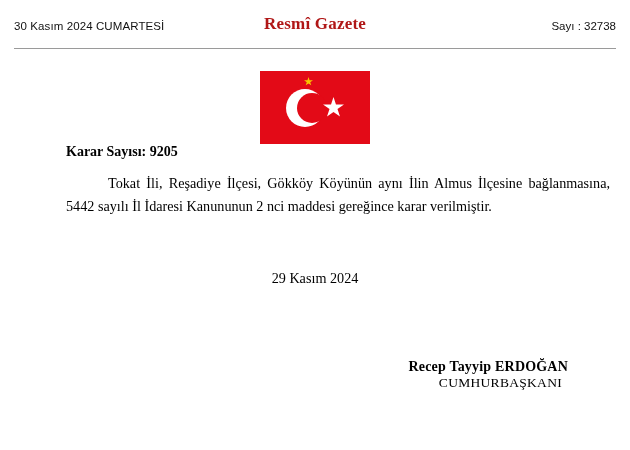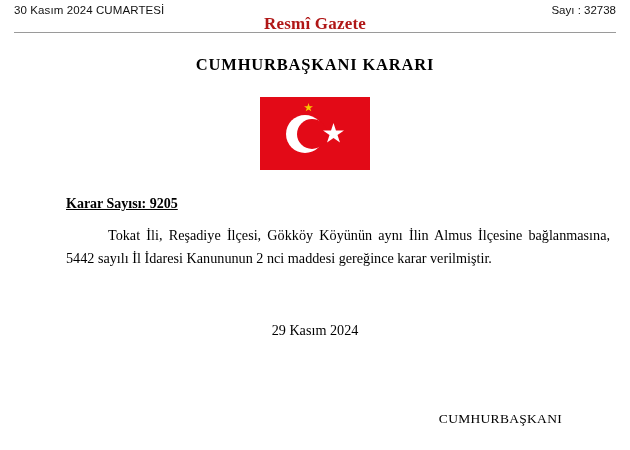--- a/index.html
+++ b/index.html
@@ -22,21 +22,21 @@
     padding: 0 14px;
   }
 
   
   .masthead {
     position: relative;
     height: 26px;
     display: flex;
     align-items: flex-start;
     justify-content: space-between;
-    padding-top: 4px;
+    padding-top: 20px;
   }
   .masthead-date {
     font-family: "Liberation Sans", sans-serif;
     font-size: 11.5px;
     letter-spacing: 0.1px;
     color: #111;
     white-space: nowrap;
   }
   .masthead-title {
     position: absolute;
@@ -122,26 +122,24 @@
     background: #f7c600;
     clip-path: polygon(50% 0%, 61.8% 35.5%, 100% 35.5%, 69% 57.5%, 80.9% 93%, 50% 71%, 19.1% 93%, 31% 57.5%, 0% 35.5%, 38.2% 35.5%);
   }
 
   
   .content {
     margin: 0 auto;
     width: 590px;
   }
   .decision-no {
-    margin-top: 26px;
     padding-left: 46px;
     font-size: 14px;
     font-weight: bold;
     font-family: "Liberation Serif", serif;
-    text-decoration: underline;
   }
   .body-para {
     margin-top: 12px;
     font-size: 14.2px;
     line-height: 1.62;
     text-align: justify;
     text-indent: 42px;
     font-family: "Liberation Serif", serif;
     margin-left: 46px;
   }
@@ -176,34 +174,34 @@
 
 <div class="page">
 
   <div class="masthead">
     <div class="masthead-date">30 Kasım 2024 CUMARTESİ</div>
     <div class="masthead-title">Resmî Gazete</div>
     <div class="masthead-issue">Sayı : 32738</div>
   </div>
   <div class="rule"></div>
 
-  <div class="doc-heading">CUMHURBAŞKANI KARARI</div>
 
   <div class="flag-wrap">
     <div class="flag">
       <div class="star-small"></div>
       <div class="crescent-outer"></div>
       <div class="crescent-inner"></div>
       <div class="star"></div>
     </div>
   </div>
 
   <div class="content">
     <div class="decision-no">Karar Sayısı: 9205</div>
     <div class="body-para">Tokat İli, Reşadiye İlçesi, Gökköy Köyünün aynı İlin Almus İlçesine bağlanmasına, 5442 sayılı İl İdaresi Kanununun 2 nci maddesi gereğince karar verilmiştir.</div>
     <div class="date-line">29 Kasım 2024</div>
 
     <div class="signature">
+      <div class="sig-name">Recep Tayyip ERDOĞAN</div>
       <div class="sig-title">CUMHURBAŞKANI</div>
     </div>
   </div>
 
 </div>
 
 </body></html>

